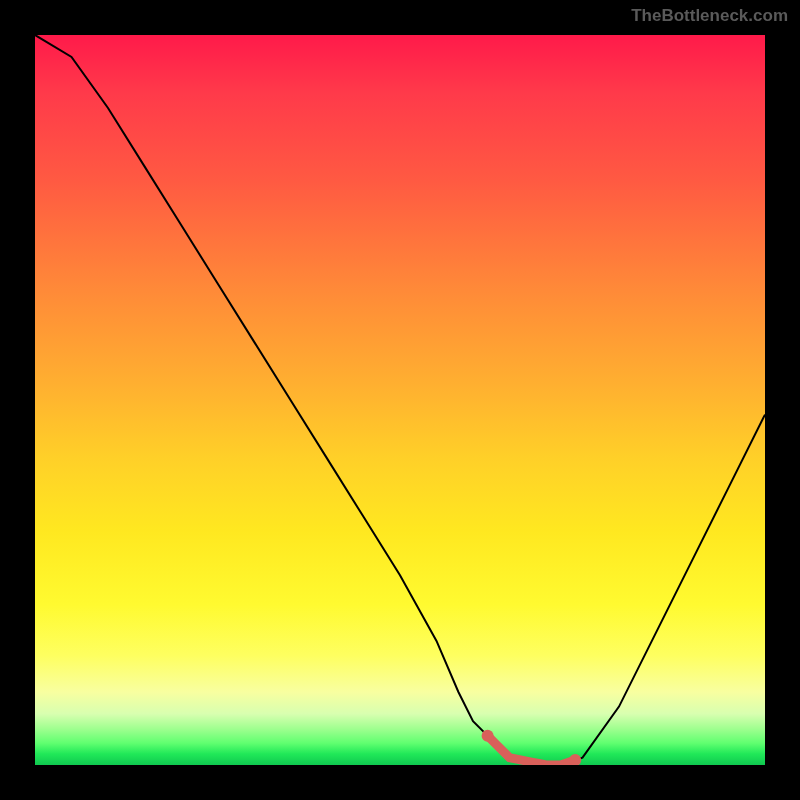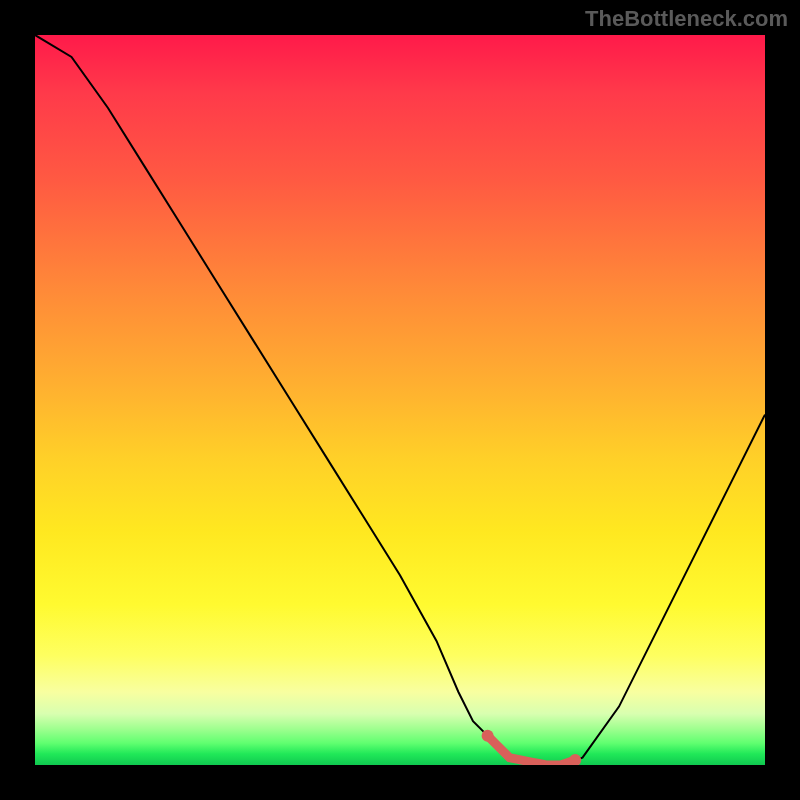--- a/index.html
+++ b/index.html
@@ -9,21 +9,21 @@
     background: #000;
     position: relative;
     font-family: Arial, sans-serif;
     overflow: hidden;
   }
   .watermark {
     position: absolute;
     top: 6px;
     right: 12px;
     color: #5a5a5a;
-    font-size: 22px;
+    font-size: 17px;
     font-weight: bold;
     z-index: 10;
   }
   .plot-area {
     position: absolute;
     left: 35px;
     top: 35px;
     width: 730px;
     height: 730px;
     overflow: hidden;

